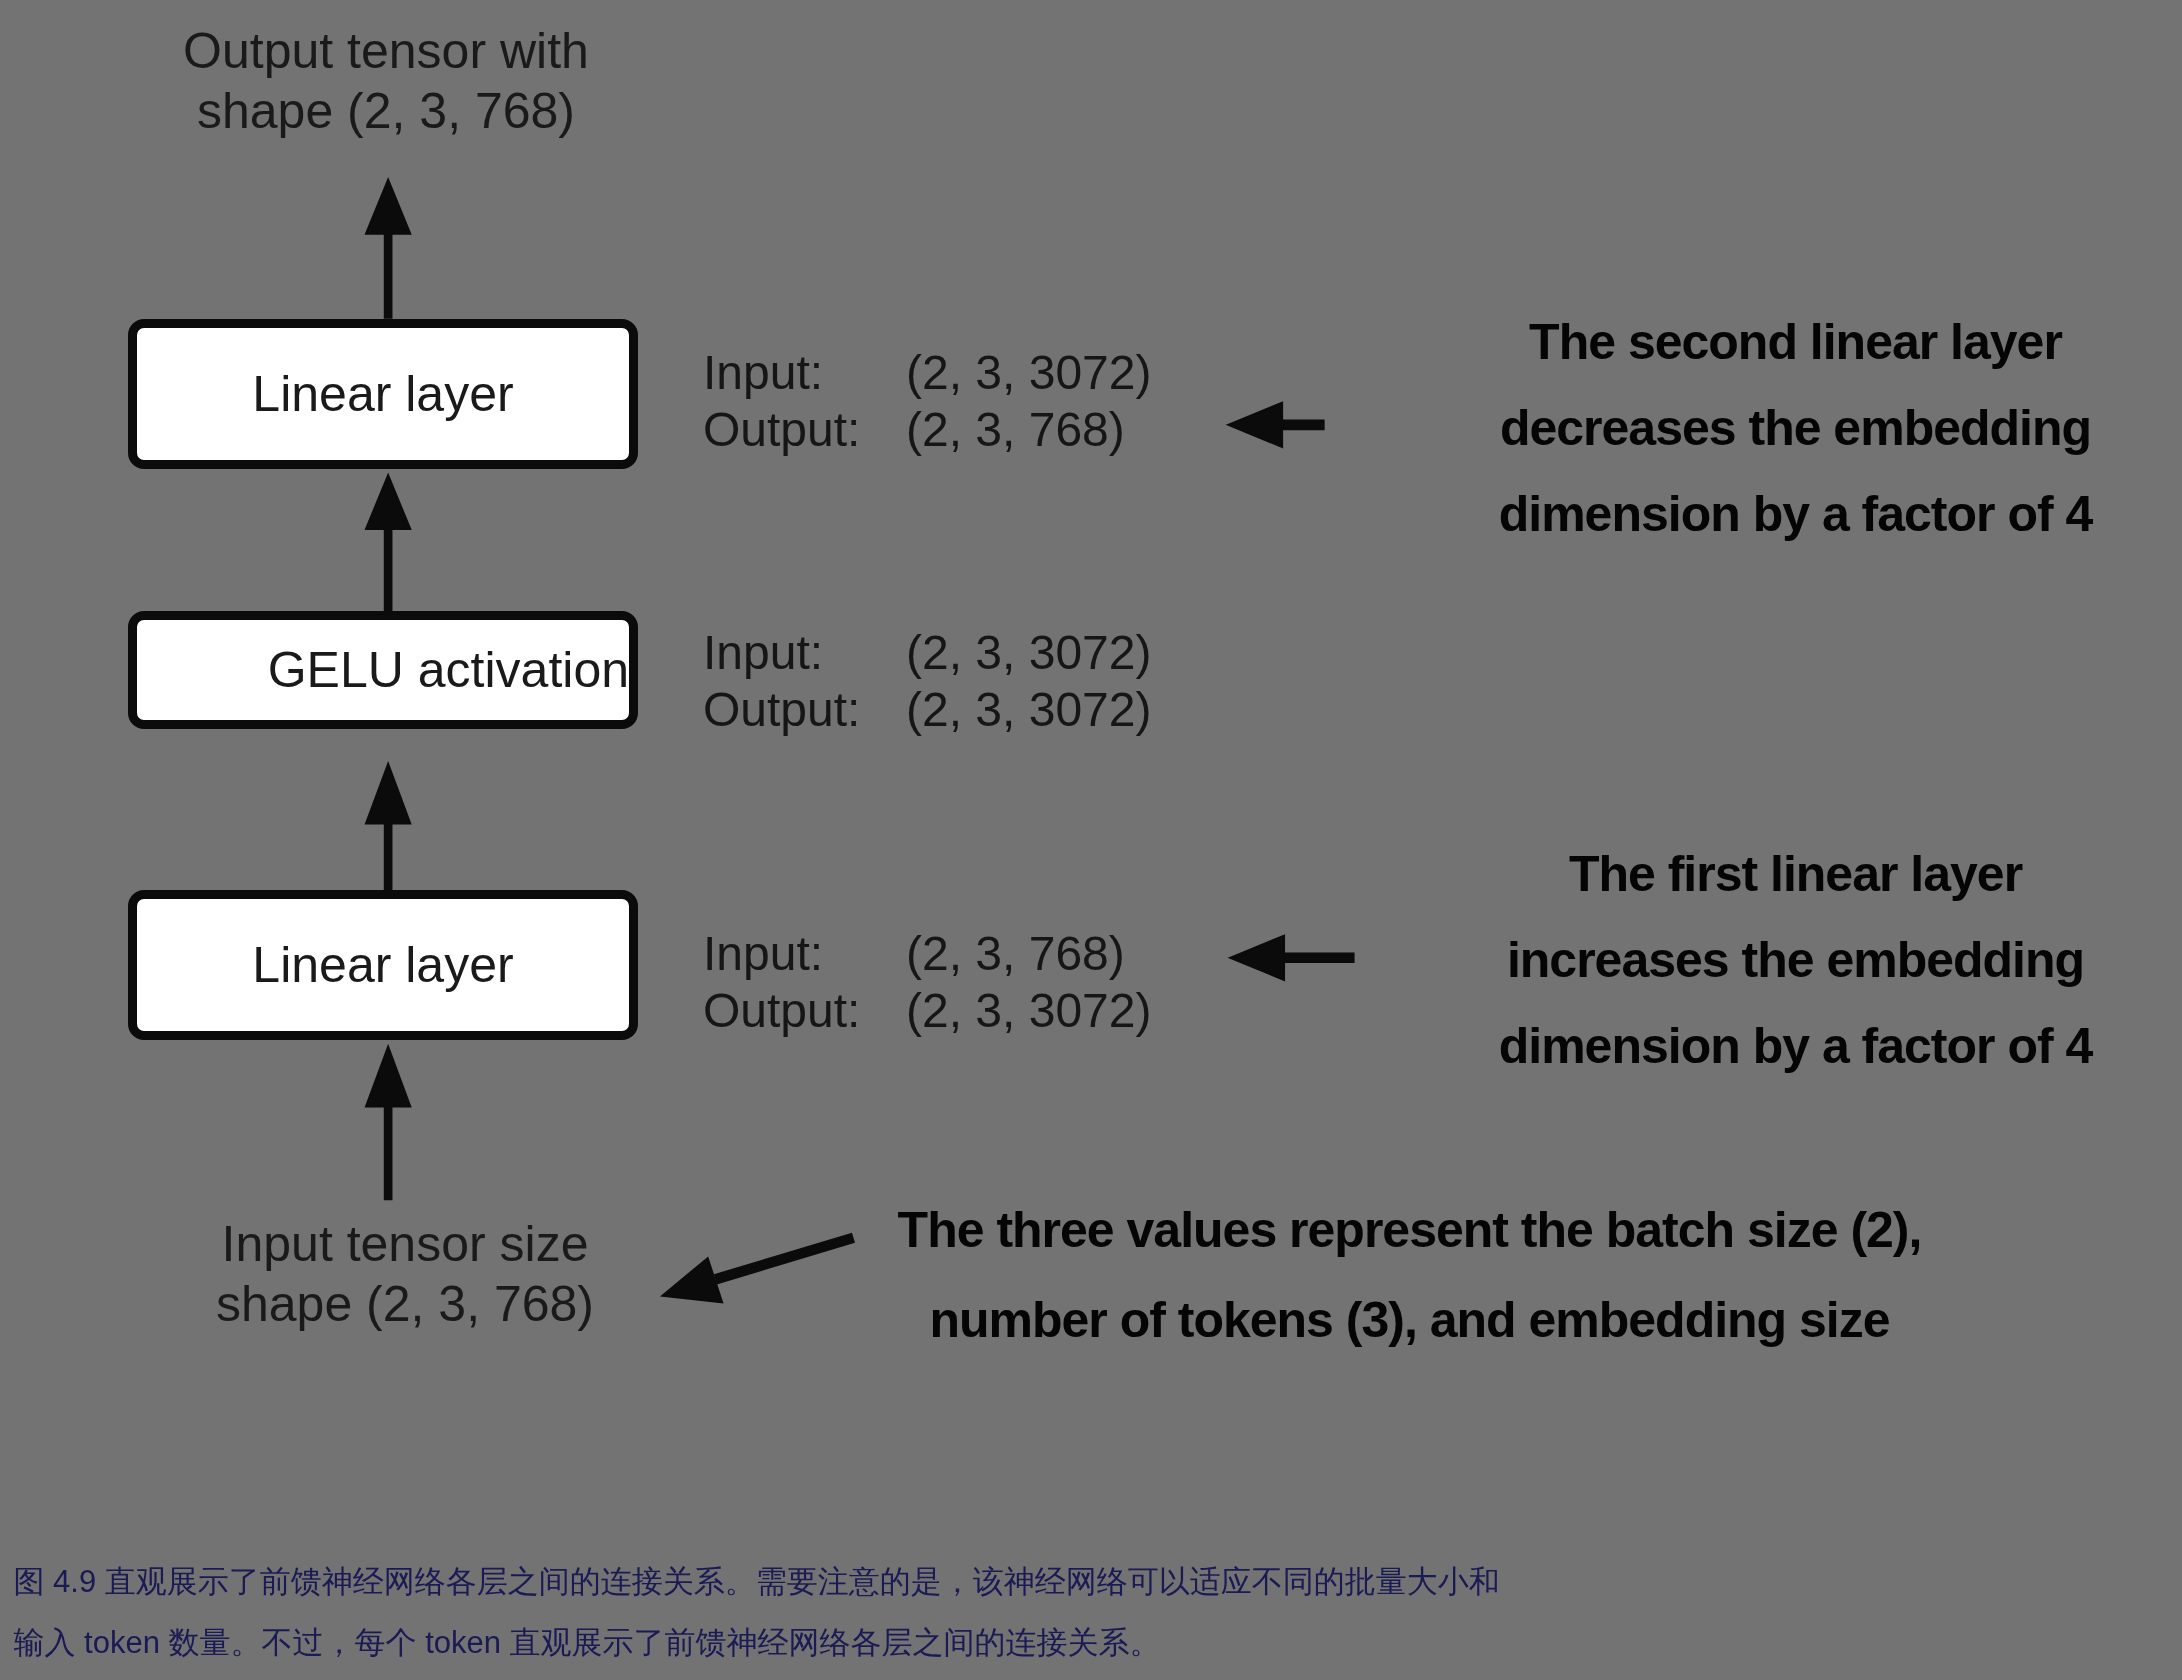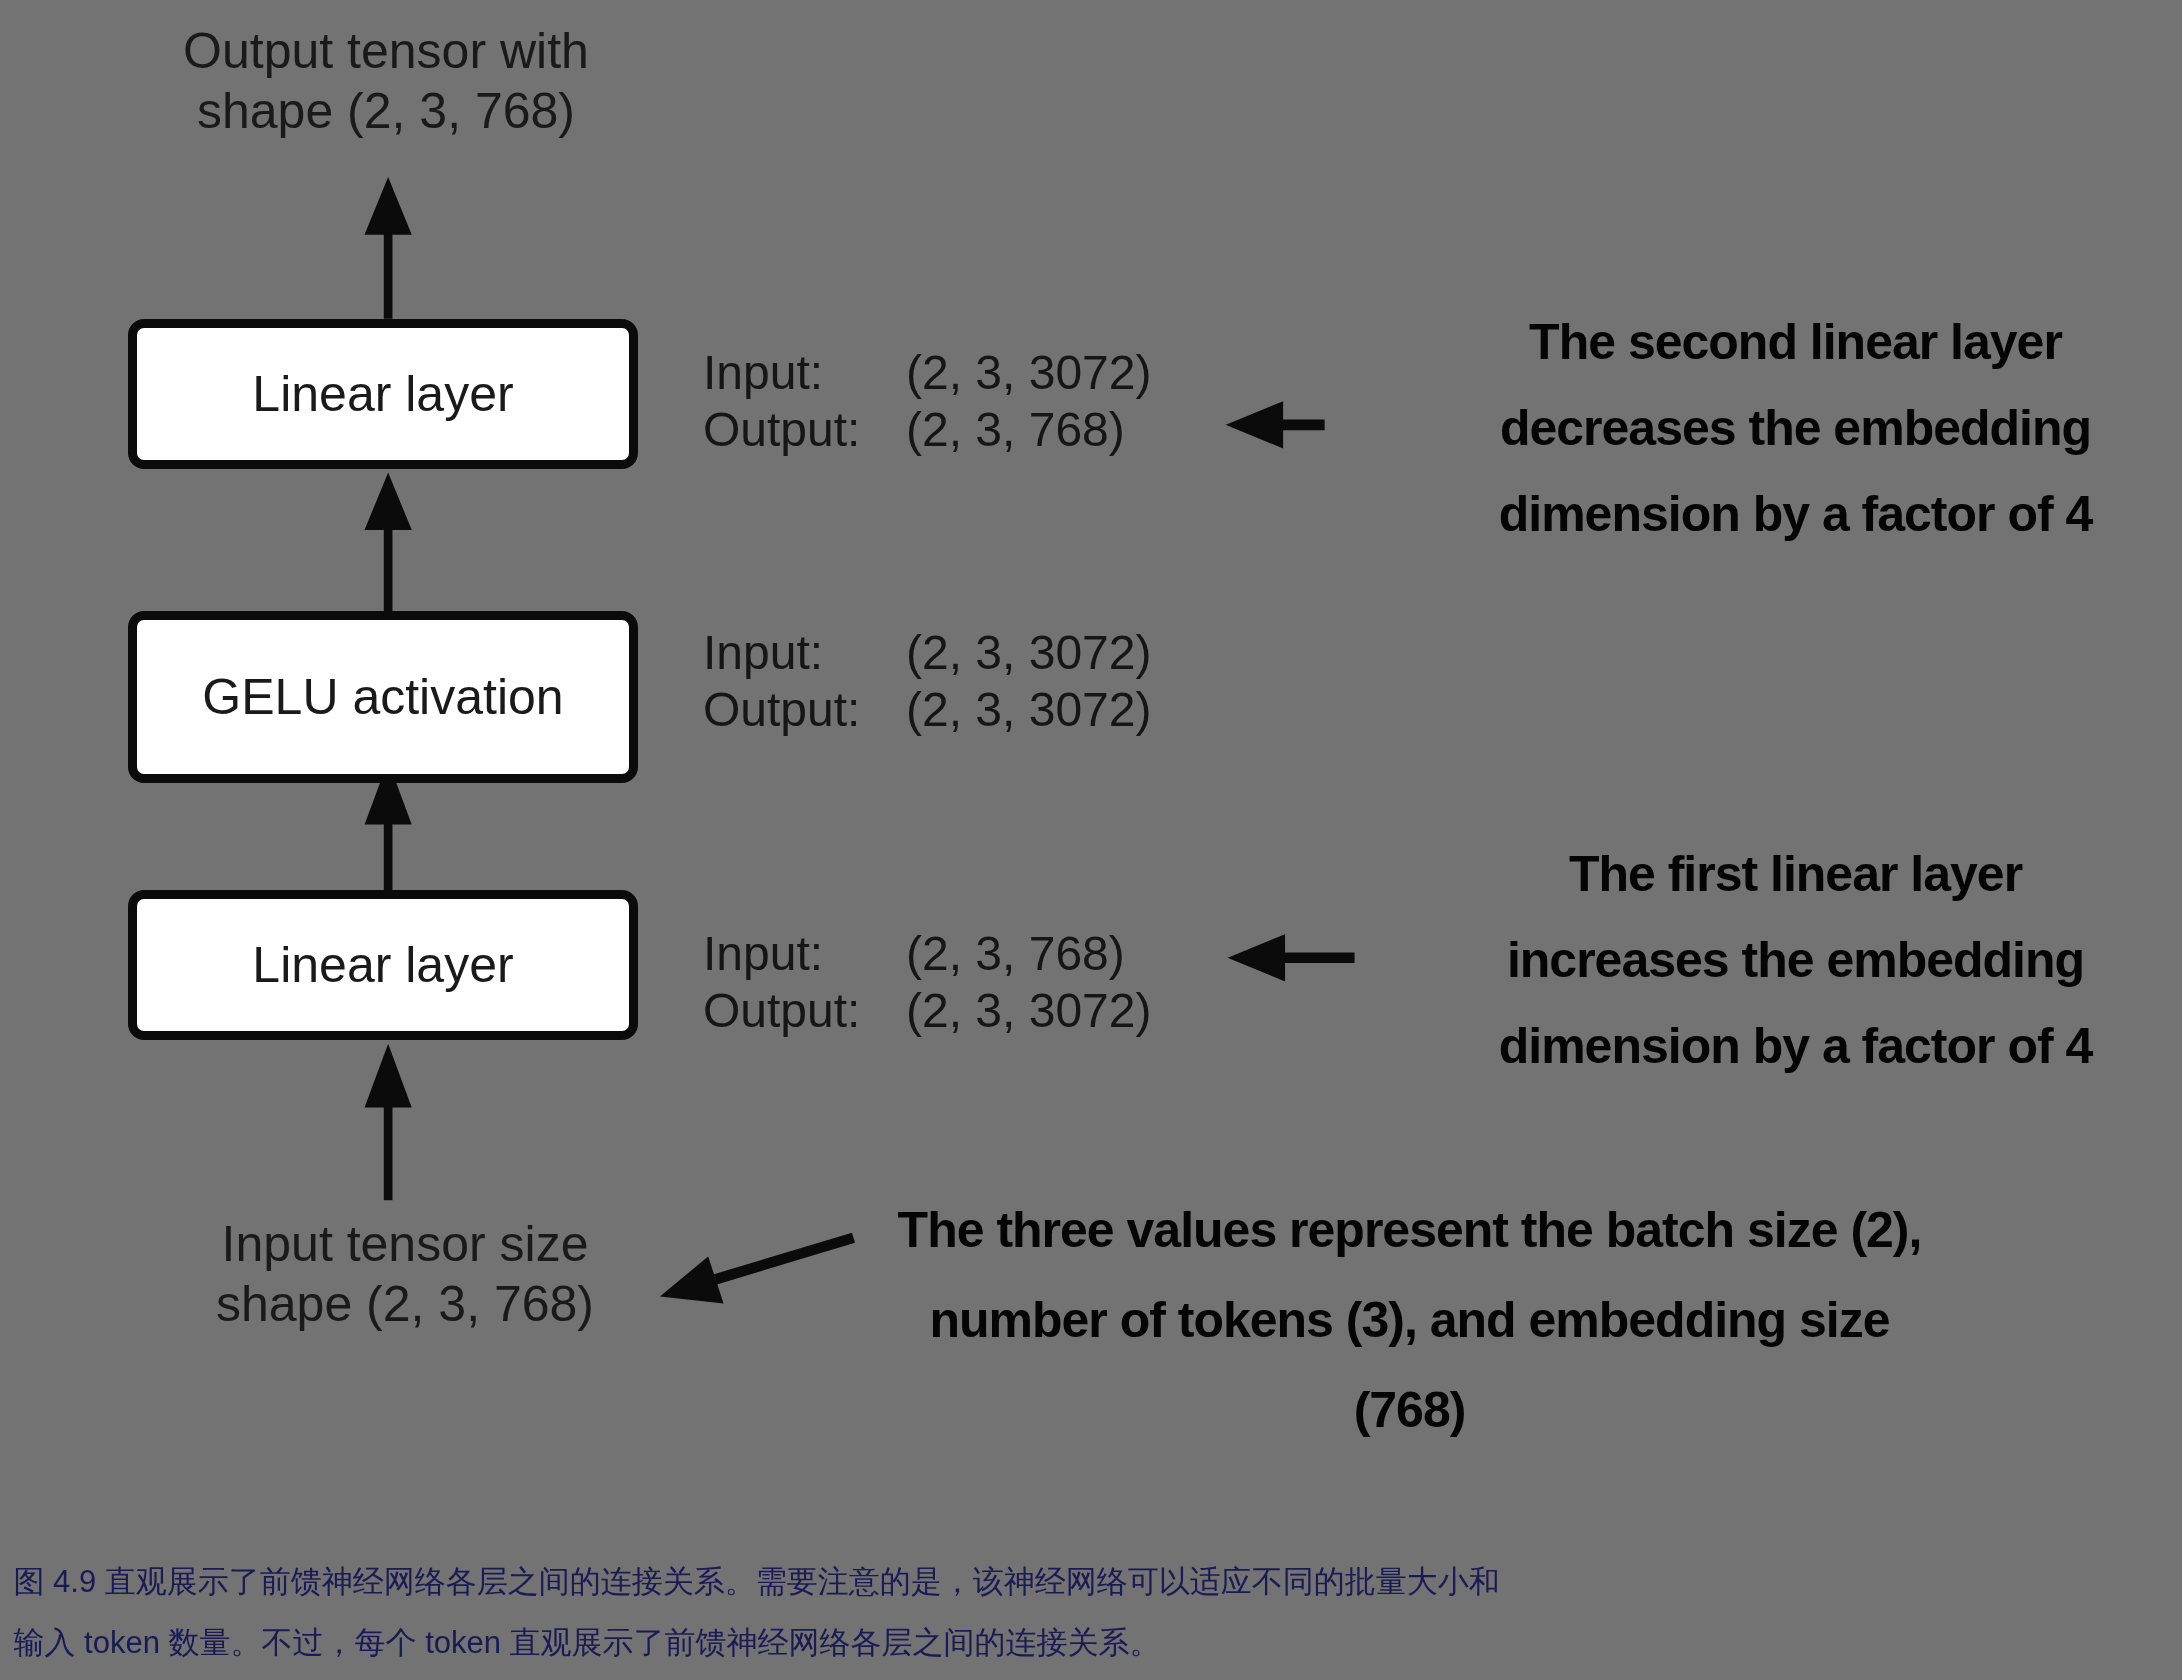--- a/index.html
+++ b/index.html
@@ -122,21 +122,21 @@
   <div class="box" style="top:319px;">
     <span>Linear layer</span>
   </div>
   <div class="io" style="top:344px;">
     <span>Input:</span>
     <span>(2, 3, 3072)</span>
     <span>Output:</span>
     <span>(2, 3, 768)</span>
   </div>
 
-  <div class="box" style="top:611px; height:172px;">
+  <div class="box" style="top:611px; height:118px;justify-content:flex-end;">
     <span>GELU activation</span>
   </div>
   <div class="io" style="top:624px;">
     <span>Input:</span>
     <span>(2, 3, 3072)</span>
     <span>Output:</span>
     <span>(2, 3, 3072)</span>
   </div>
 
   <div class="box" style="top:890px;">
@@ -162,21 +162,20 @@
 
   <div class="ann" style="left:1448px; top:831px; width:695px;">
     <div>The first linear layer</div>
     <div>increases the embedding</div>
     <div>dimension by a factor of 4</div>
   </div>
 
   <div class="ann" style="left:830px; top:1185px; width:1159px; line-height:90px;">
     <div>The three values represent the batch size (2),</div>
     <div>number of tokens (3), and embedding size</div>
-    <div>(768)</div>
   </div>
 
   <div class="caption">
     <div>图 4.9 直观展示了前馈神经网络各层之间的连接关系。需要注意的是，该神经网络可以适应不同的批量大小和</div>
     <div>输入 token 数量。不过，每个 token 直观展示了前馈神经网络各层之间的连接关系。</div>
   </div>
 
 </div>
 
 

